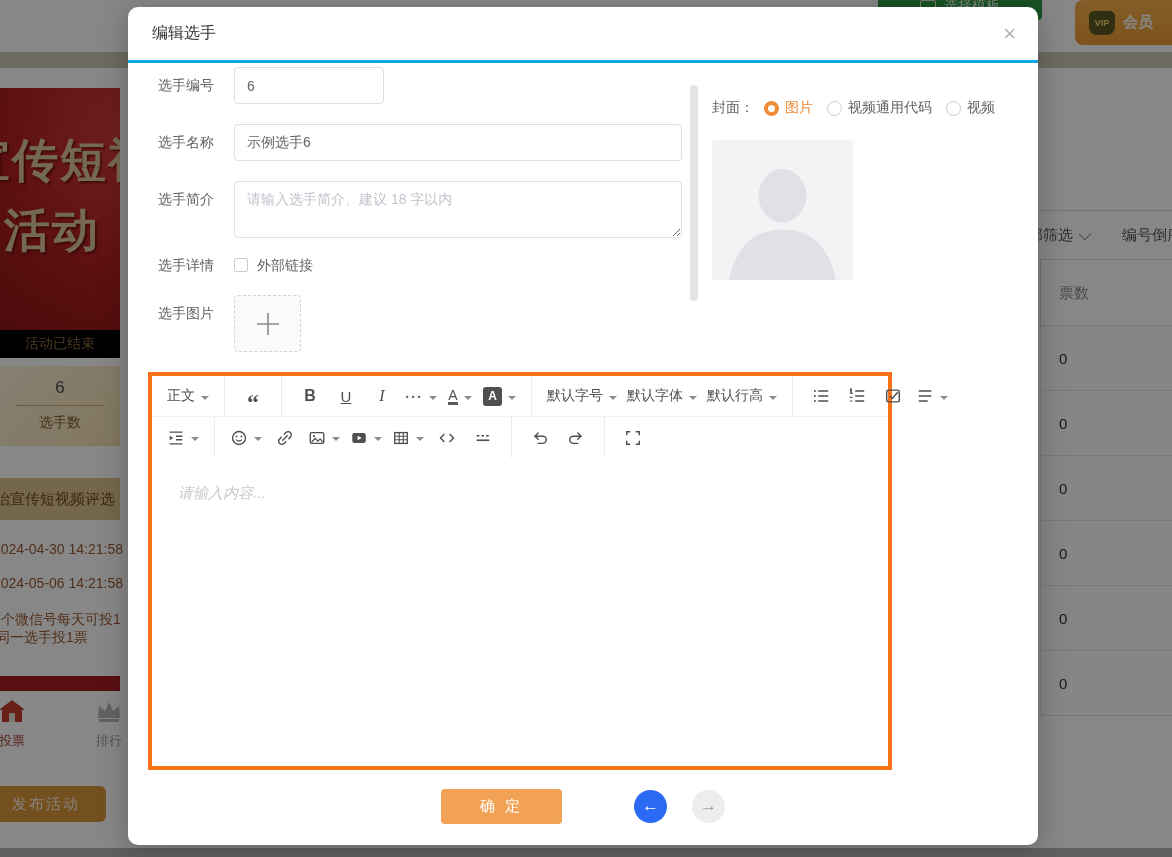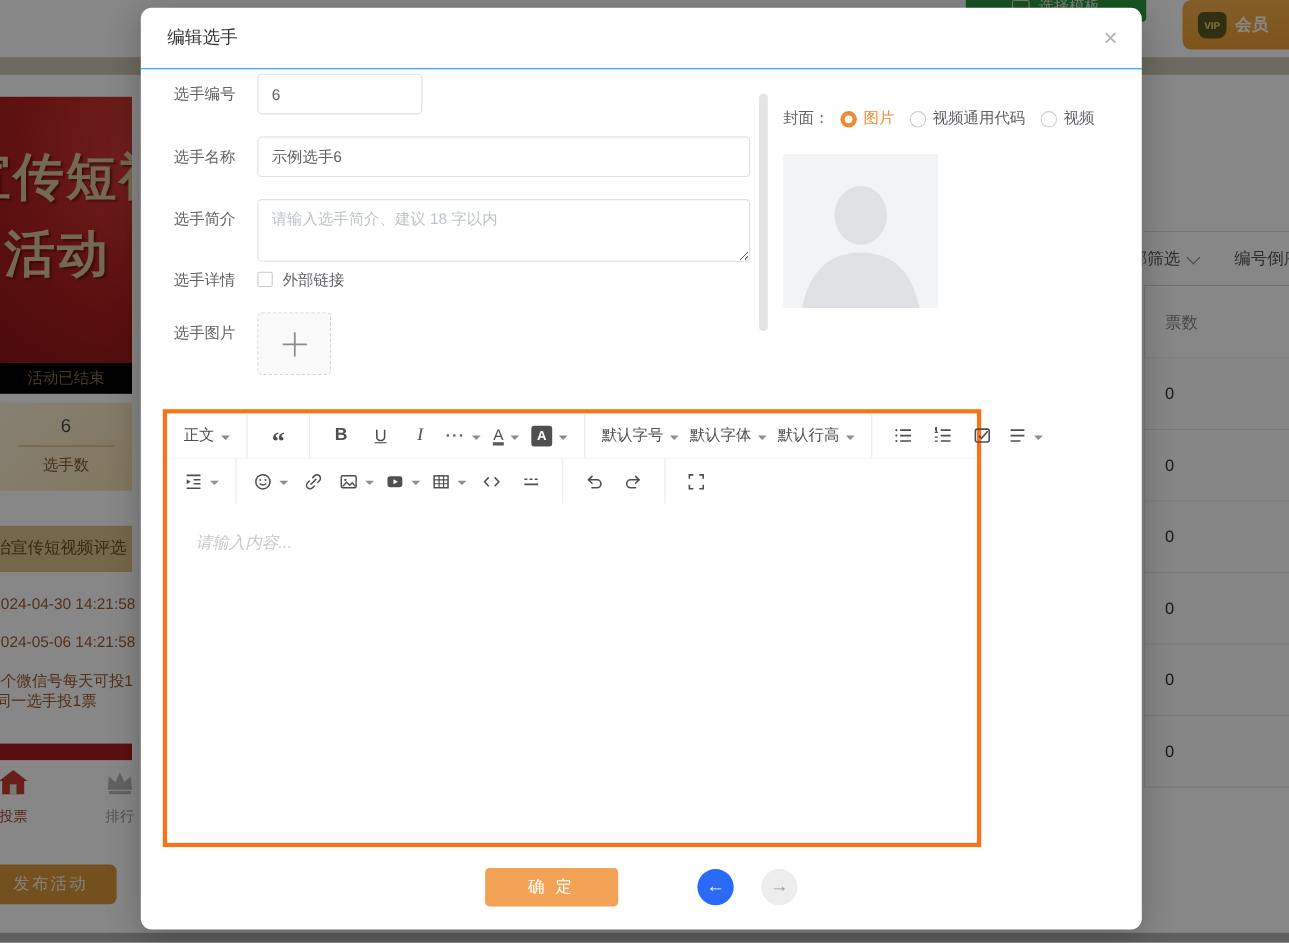--- a/index.html
+++ b/index.html
@@ -96,40 +96,40 @@
   
   .overlay { position:absolute; inset:0; background:rgba(0,0,0,0.47); }
 
   
   .modal {
     position:absolute; left:128px; top:7px; width:910px; height:838px;
     background:#fff; border-radius:10px; box-shadow:0 6px 30px rgba(0,0,0,.25);
   }
   .modal-header {
     height:56px; padding:0 22px 0 24px; display:flex; align-items:center; justify-content:space-between;
-    border-bottom:1px solid #0ea5e9;
+    border-bottom:3px solid #0ea5e9;
   }
   .modal-title { font-size:16px; color:#333; }
   .modal-close { font-size:22px; color:#b3b3b3; cursor:pointer; line-height:1; }
 
   .form-left { position:absolute; left:30px; top:60px; width:530px; }
   .frm-row { display:flex; margin-bottom:20px; }
   .frm-label { width:62px; margin-right:14px; font-size:14px; color:#606266; line-height:36px; flex:none; }
   .inp {
     height:37px; border:1px solid #dcdfe6; border-radius:4px; padding:0 12px;
     font-size:14px; color:#606266; font-family:inherit; outline:none; background:#fff;
   }
   .inp-number { width:150px; }
   .inp-name { width:448px; }
   .ta {
     width:448px; height:57px; border:1px solid #dcdfe6; border-radius:4px; padding:9px 12px;
     font-size:14px; color:#606266; font-family:inherit; resize:both; outline:none;
   }
   .ta::placeholder, .inp::placeholder { color:#bfc4cc; }
-  .row-intro { margin-bottom:6px; }
+  .row-intro { margin-bottom:17px; }
   .upload-box {
     width:67px; height:57px; border:1px dashed #d4d4d4; border-radius:4px; background:#fafafa;
     display:flex; align-items:center; justify-content:center; cursor:pointer;
   }
   .row-image { margin-bottom:9px; }
   .row-detail .frm-label { line-height:20px; }
   .checkbox {
     width:14px; height:14px; border:1px solid #c8cdd4; border-radius:2px; background:#fff;
     display:inline-block; flex:none; margin-top:3px;
   }

